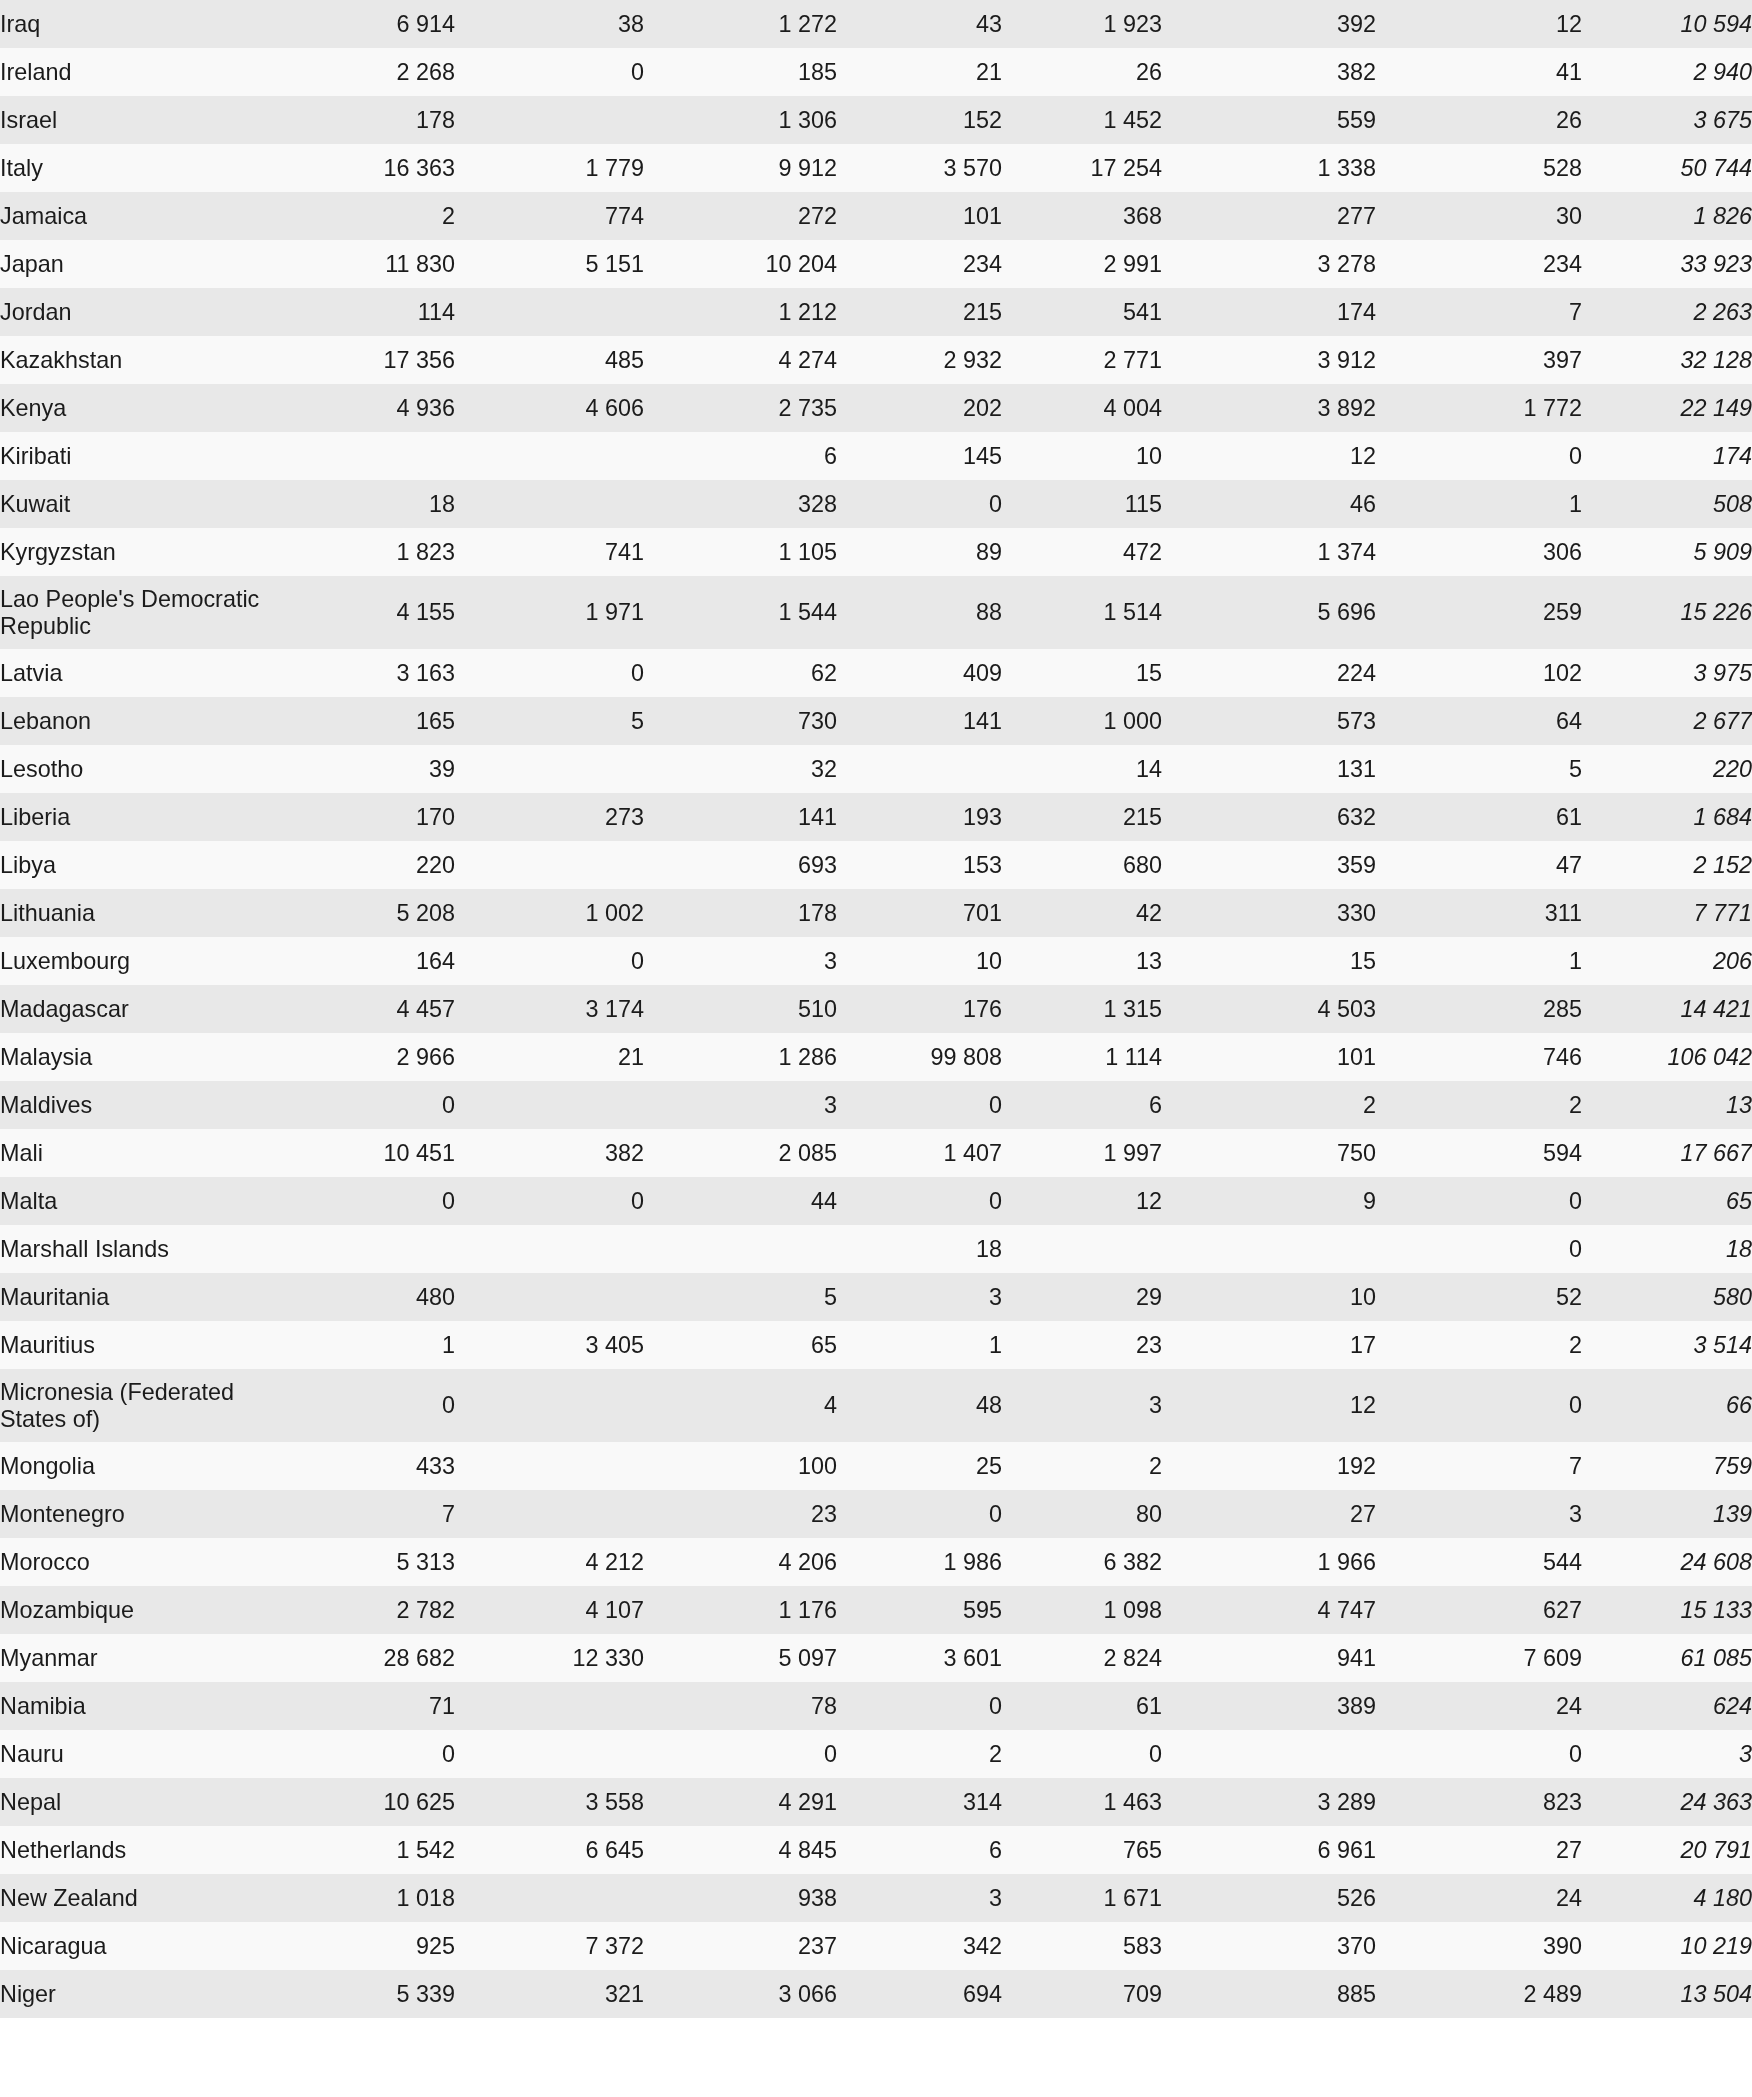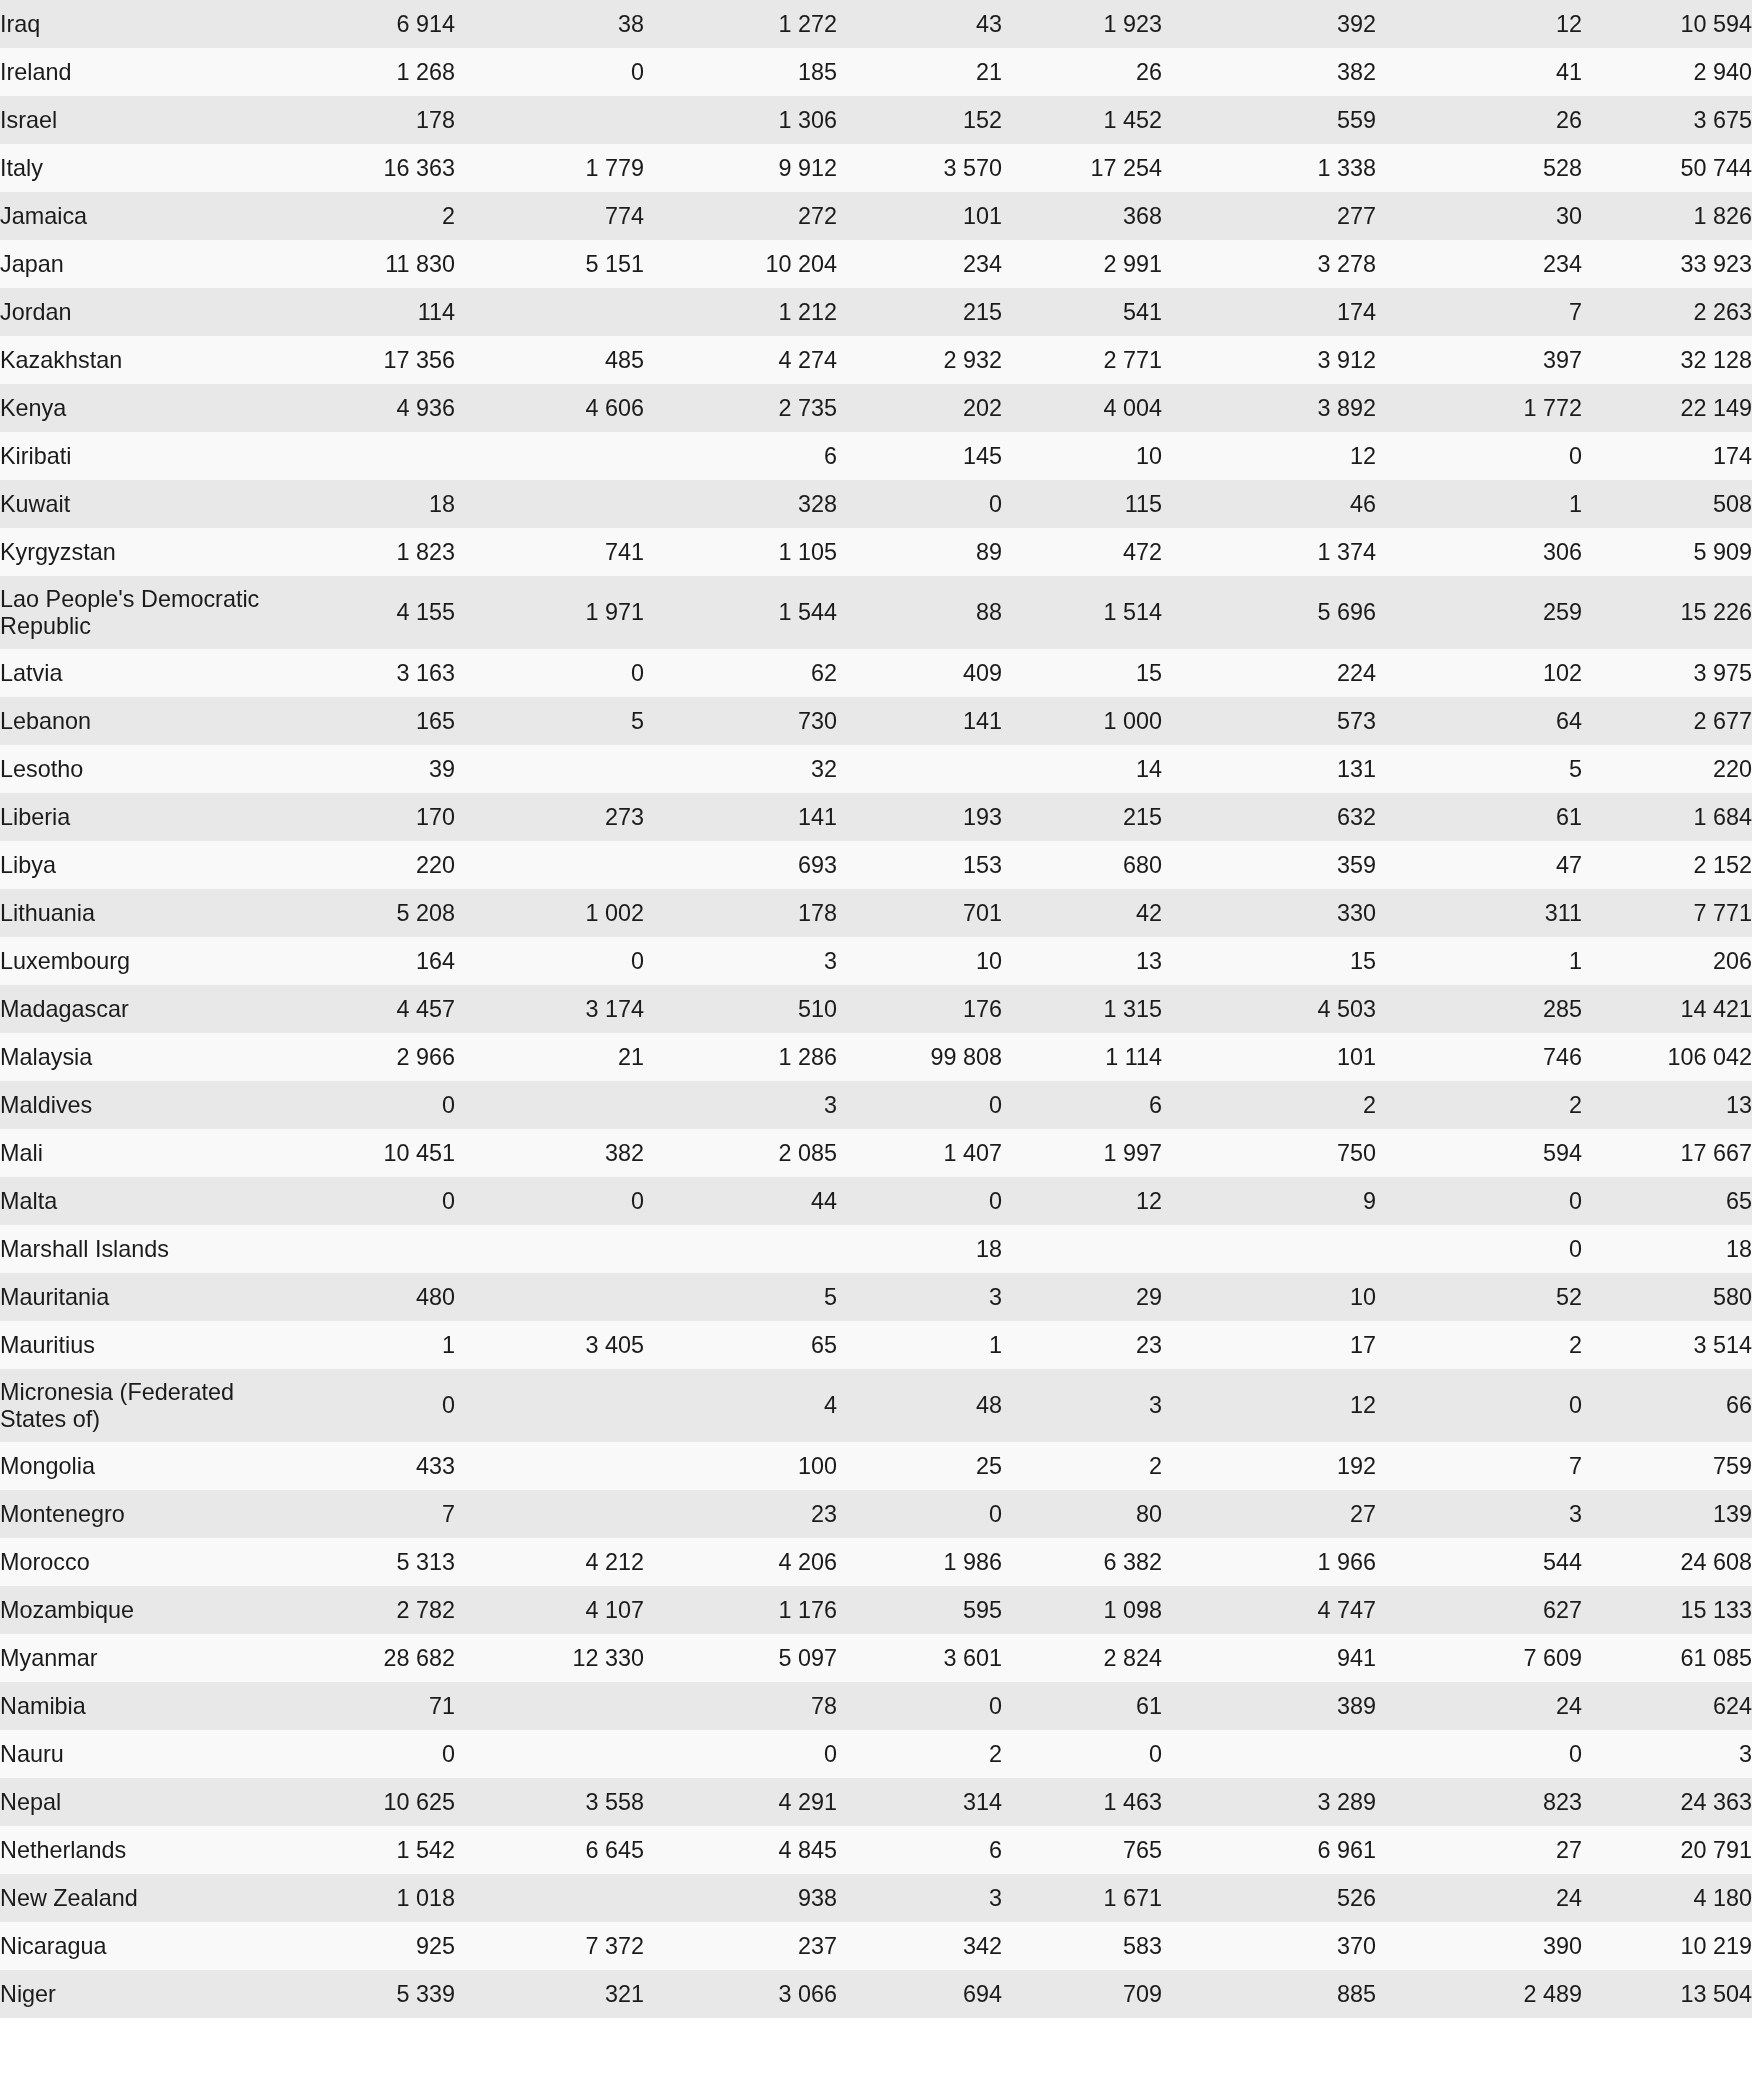--- a/index.html
+++ b/index.html
@@ -35,20 +35,21 @@
   td.country-cell {
     text-align: left;
     padding-left: 11.3px;
     padding-right: 8px;
   }
   td.value-cell {
     text-align: right;
   }
   td.total-cell {
     padding-right: 13.7px;
+    font-style: italic;
   }
   
   col.c-country { width: 290px; }
   col.c-v1 { width: 165px; }
   col.c-v2 { width: 189px; }
   col.c-v3 { width: 193px; }
   col.c-v4 { width: 165px; }
   col.c-v5 { width: 160px; }
   col.c-v6 { width: 214px; }
   col.c-v7 { width: 206px; }
@@ -77,21 +78,21 @@
           <td class="value-cell">38</td>
           <td class="value-cell">1 272</td>
           <td class="value-cell">43</td>
           <td class="value-cell">1 923</td>
           <td class="value-cell">392</td>
           <td class="value-cell">12</td>
           <td class="value-cell total-cell">10 594</td>
         </tr>
         <tr class="table-row">
           <td class="country-cell">Ireland</td>
-          <td class="value-cell">1 268</td>
+          <td class="value-cell">2 268</td>
           <td class="value-cell">0</td>
           <td class="value-cell">185</td>
           <td class="value-cell">21</td>
           <td class="value-cell">26</td>
           <td class="value-cell">382</td>
           <td class="value-cell">41</td>
           <td class="value-cell total-cell">2 940</td>
         </tr>
         <tr class="table-row">
           <td class="country-cell">Israel</td>

